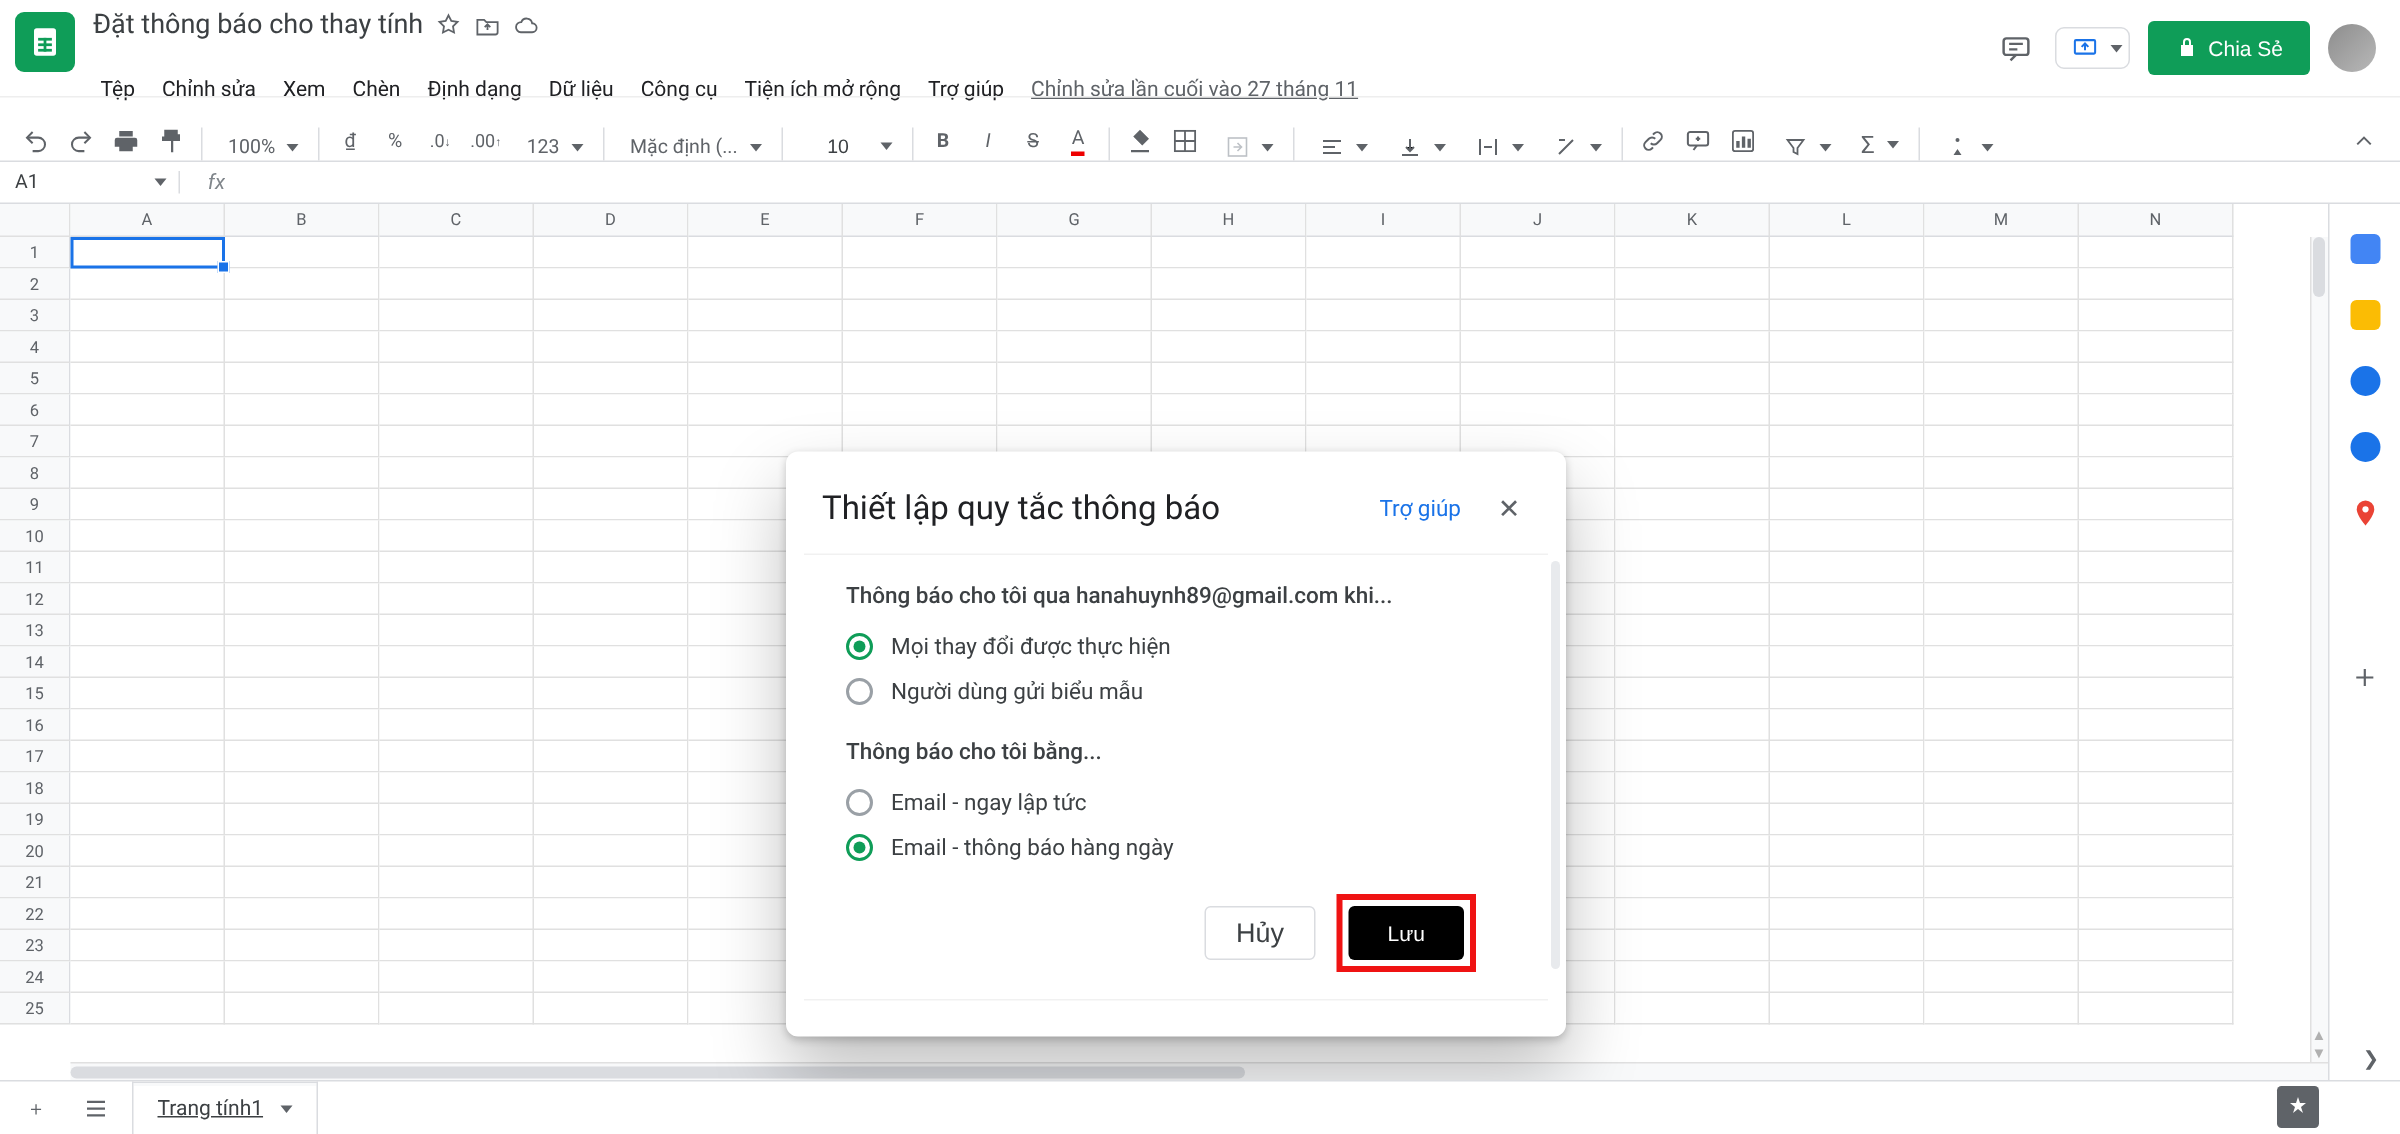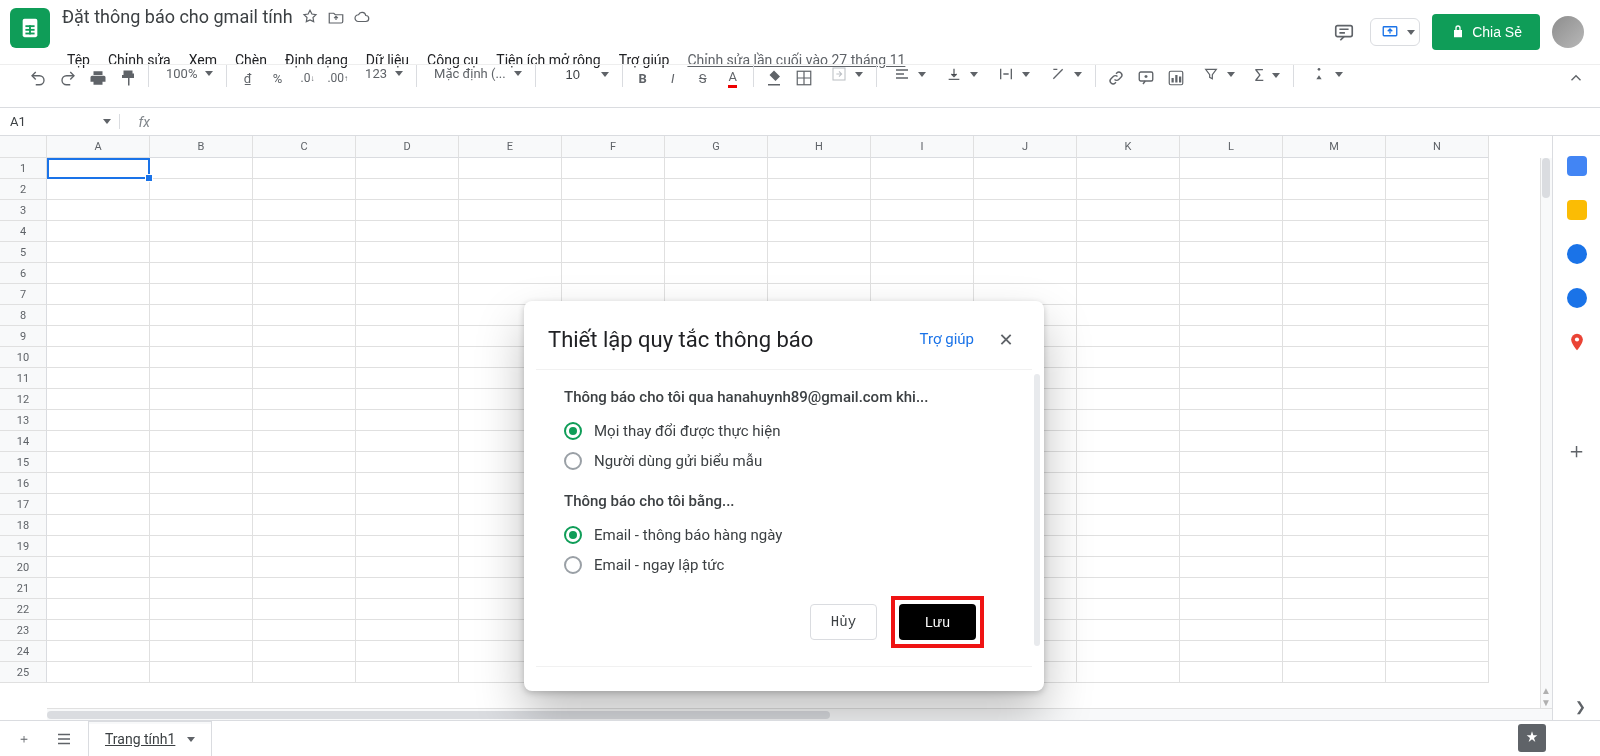--- a/index.html
+++ b/index.html
@@ -17,21 +17,21 @@
   .menu-item { padding:4px 7px; border-radius:4px; cursor:pointer; }
   .last-edit { color:#5f6368; text-decoration:underline; padding:4px 7px; }
 
   .header-right { display:flex; align-items:center; gap:12px; padding-top:8px; padding-right:6px; }
   .hr-icon { width:28px; height:28px; color:#5f6368; display:flex; align-items:center; justify-content:center; border-radius:4px; }
   .meet-btn { display:flex; align-items:center; gap:2px; border:1px solid #dadce0; border-radius:6px; padding:4px 4px 4px 8px; color:#1a73e8; }
   .share-btn { background:#0f9d58; color:#fff; border:none; border-radius:4px; padding:0 18px; height:36px; font-size:14px; font-weight:500; display:flex; align-items:center; gap:6px;}
   .avatar { width:32px; height:32px; border-radius:50%; background:linear-gradient(135deg,#8d8d8d,#b8b8b8); }
 
   
-  .toolbar { height:44px; border-top:1px solid #eee; border-bottom:1px solid #dadce0; display:flex; align-items:flex-start; padding:0 24px; gap:2px; color:#5f6368; position:relative;}
+  .toolbar { height:44px; border-top:1px solid #eee; border-bottom:1px solid #dadce0; display:flex; align-items:flex-end; padding:0 10px; gap:2px; color:#5f6368; position:relative;}
   .tb-btn { min-width:26px; height:26px; display:flex; align-items:center; justify-content:center; border-radius:4px; margin:0 1px; font-size:13px; padding:0 3px;}
   .tb-sep { width:1px; height:22px; background:#dadce0; margin:0 4px; }
   .tb-drop { display:flex; align-items:center; gap:4px; padding:0 6px 0 10px; border:1px solid transparent;}
   .caret { width:0;height:0;border-left:4px solid transparent;border-right:4px solid transparent;border-top:5px solid #5f6368; margin-left:4px;}
   .tb-text-input { border:none; width:40px; text-align:center; font-size:13px; color:#3c4043; }
   .collapse-arrow { position:absolute; right:10px; }
 
   
   .formula-bar { height:28px; border-bottom:1px solid #dadce0; display:flex; align-items:center; }
   .name-box { width:120px; border-right:1px solid #dadce0; display:flex; align-items:center; justify-content:space-between; padding:0 8px 0 10px; font-size:13px; color:#3c4043;}
@@ -78,21 +78,21 @@
   .help-link { color:#1a73e8; font-size:15px; margin-right:18px;}
   .close-btn { font-size:18px; color:#5f6368; width:28px; height:28px; display:flex;align-items:center;justify-content:center; border-radius:50%;}
   .dialog-body { padding:4px 24px 0 28px; border-top:1px solid #f1f1f1; border-bottom:1px solid #f1f1f1; padding-top:14px; padding-bottom:18px; margin:0 12px; position:relative;}
   .dialog-body-scroll { position:absolute; right:-8px; top:4px; width:6px; height:92%; background:#e8eaed; border-radius:3px;}
   .section-title { font-size:15px; color:#3c4043; font-weight:500; margin:4px 0 10px 0;}
   .radio-row { display:flex; align-items:center; gap:12px; padding:6px 0; font-size:15px; color:#3c4043;}
   .radio { width:18px; height:18px; border-radius:50%; border:2px solid #9aa0a6; position:relative;}
   .radio.checked { border-color:#0f9d58; }
   .radio.checked::after { content:''; position:absolute; inset:3px; background:#0f9d58; border-radius:50%;}
   .dialog-footer { display:flex; justify-content:flex-end; gap:14px; padding:16px 24px 0 24px; align-items:center;}
-  .btn-cancel { background:#fff; border:1px solid #dadce0; color:#3c4043; padding:0 20px; height:36px; border-radius:4px; font-size:14px;font-family:Liberation Mono, monospace;}
+  .btn-cancel { background:#fff; border:1px solid #dadce0; color:#3c4043; padding:0 20px; height:36px; border-radius:4px; font-size:18px;}
   .save-highlight { border:4px solid #ef1313; padding:4px; display:inline-block;}
   .btn-save { background:#000000; color:#fff; border:none; padding:0 26px; height:36px; border-radius:4px; font-size:14px; font-weight:500;}
 
   
   svg { display:block; }
 </style>
 </head>
 <body>
 
 <div class="header">
@@ -100,21 +100,21 @@
     <svg viewBox="0 0 24 24">
         <rect x="4" y="2" width="16" height="20" rx="2" fill="#fff"></rect>
         <rect x="7" y="9" width="10" height="2" fill="#0f9d58"></rect>
         <rect x="7" y="13" width="10" height="2" fill="#0f9d58"></rect>
         <rect x="7" y="17" width="10" height="2" fill="#0f9d58"></rect>
         <rect x="11" y="9" width="2" height="10" fill="#0f9d58"></rect>
       </svg>
   </div>
   <div class="doc-area">
     <div class="doc-title-row">
-      <span class="doc-title">Đặt thông báo cho gmail tính</span>
+      <span class="doc-title">Đặt thông báo cho thay tính</span>
       <span class="title-icon">
           <svg viewBox="0 0 24 24" width="18" height="18" fill="none" stroke="#5f6368" stroke-width="1.6">
             <path d="M12 3l2.5 5 5.5.8-4 3.9.9 5.5L12 15.8 7.1 18.2l.9-5.5-4-3.9L9.5 8z"></path>
           </svg>
         </span>
       <span class="title-icon">
           <svg viewBox="0 0 24 24" width="18" height="18" fill="none" stroke="#5f6368" stroke-width="1.6">
             <path d="M3 7h6l2 2h10v9a2 2 0 0 1-2 2H3z"></path>
             <path d="M12 11v5M9.5 13.5L12 11l2.5 2.5"></path>
           </svg>
@@ -798,26 +798,26 @@
           <label class="radio-row">
             <span class="radio checked"></span>
             <span>Mọi thay đổi được thực hiện</span>
           </label>
           <label class="radio-row">
             <span class="radio"></span>
             <span>Người dùng gửi biểu mẫu</span>
           </label>
           <div class="section-title" style="margin-top:16px">Thông báo cho tôi bằng...</div>
           <label class="radio-row">
+            <span class="radio"></span>
+            <span>Email - ngay lập tức</span>
+          </label>
+          <label class="radio-row">
             <span class="radio checked"></span>
             <span>Email - thông báo hàng ngày</span>
-          </label>
-          <label class="radio-row">
-            <span class="radio"></span>
-            <span>Email - ngay lập tức</span>
           </label>
           <div class="dialog-footer">
             <button class="btn-cancel">Hủy</button>
             <span class="save-highlight">
               <button class="btn-save">Lưu</button>
             </span>
           </div>
         </div>
       </div>
     </div>

